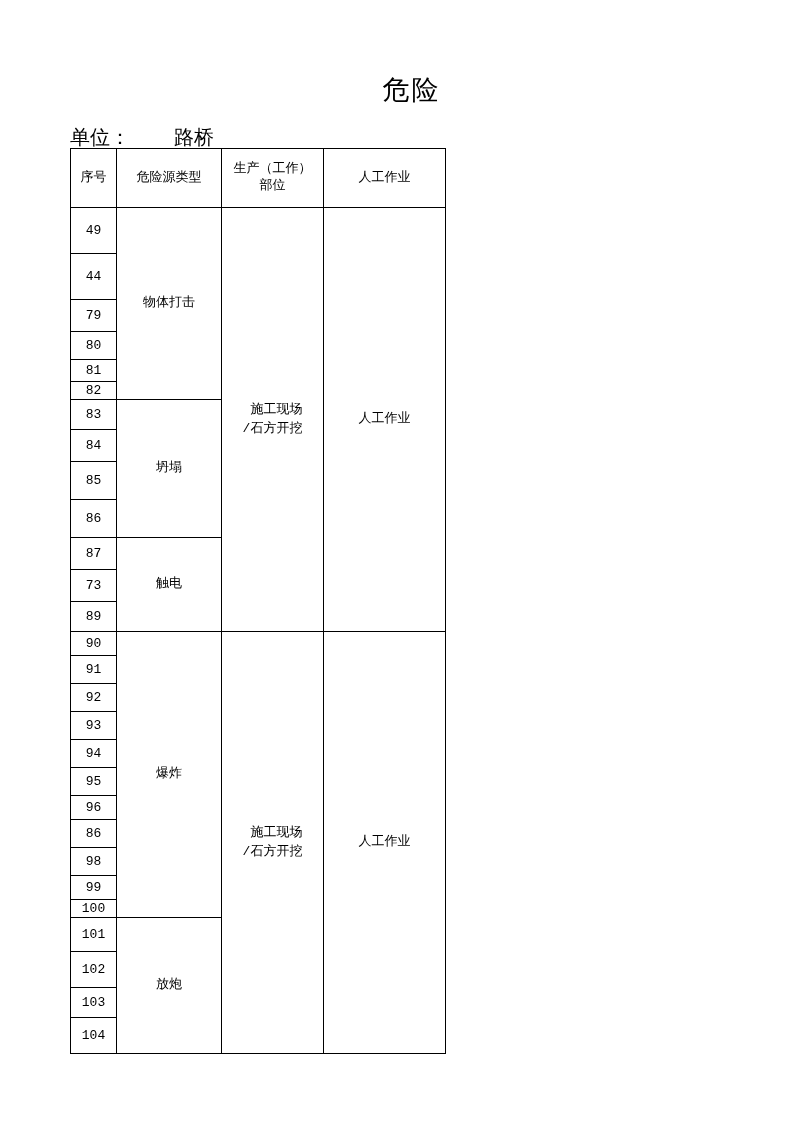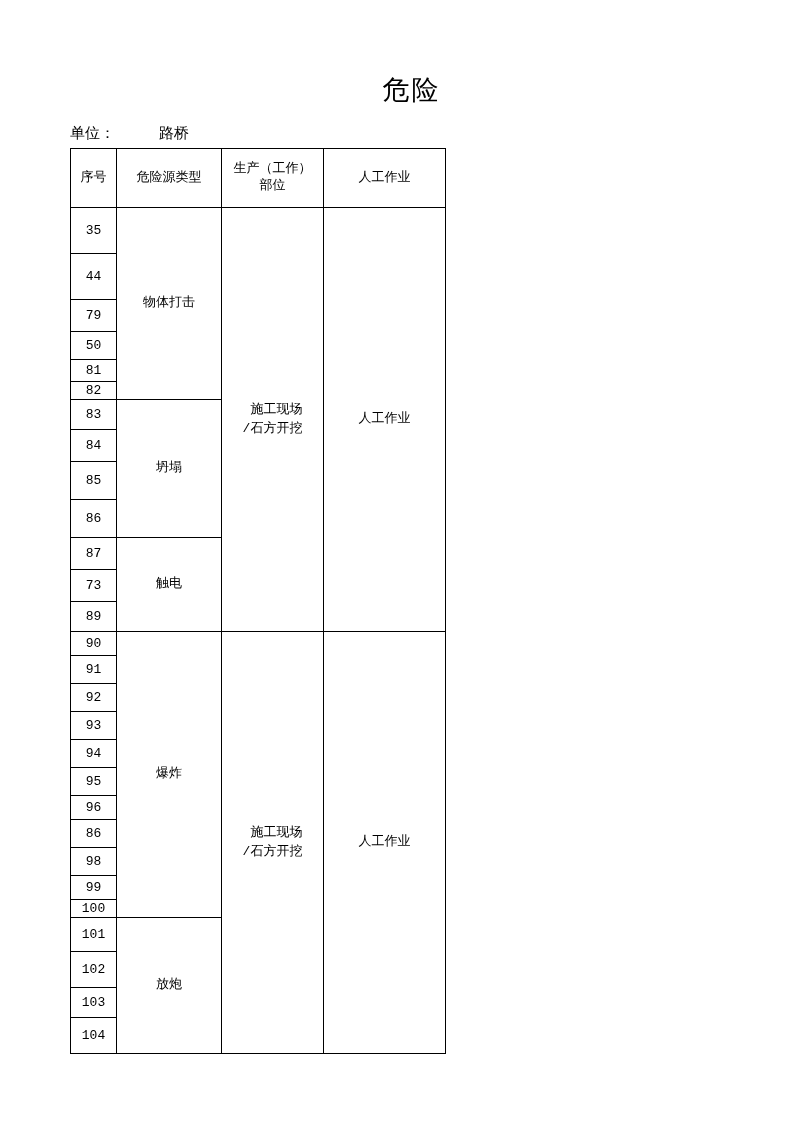--- a/index.html
+++ b/index.html
@@ -34,21 +34,21 @@
   }
   .title-inner {
     display: inline-block;
     margin-left: 30px;
   }
   .unit-line {
     position: absolute;
     top: 124px;
     left: 70px;
     font-family: "Liberation Serif", "DejaVu Serif", serif;
-    font-size: 15px;
+    font-size: 20px;
     white-space: nowrap;
   }
   .unit-label {
     display: inline-block;
   }
   .unit-value {
     display: inline-block;
     margin-left: 44px;
   }
   table.grid {
@@ -119,33 +119,33 @@
         <td>危险源类型</td>
         <td class="hdr-part">
           <div>生产（工作）</div>
           <div>部位</div>
         </td>
         <td>人工作业</td>
       </tr>
     </thead>
     <tbody>
         <tr style="height: 46px;">
-          <td class="no-cell">35</td>
+          <td class="no-cell">49</td>
           <td class="type-cell" rowspan="6">物体打击</td>
           <td class="part-cell" rowspan="13"><span class="part-text"><div>施工现场</div><div>/石方开挖</div></span></td>
           <td class="act-cell" rowspan="13">人工作业</td>
         </tr>
         <tr style="height: 46px;">
           <td class="no-cell">44</td>
         </tr>
         <tr style="height: 32px;">
           <td class="no-cell">79</td>
         </tr>
         <tr style="height: 28px;">
-          <td class="no-cell">50</td>
+          <td class="no-cell">80</td>
         </tr>
         <tr style="height: 22px;">
           <td class="no-cell">81</td>
         </tr>
         <tr style="height: 18px;">
           <td class="no-cell">82</td>
         </tr>
         <tr style="height: 30px;">
           <td class="no-cell">83</td>
           <td class="type-cell" rowspan="4">坍塌</td>

